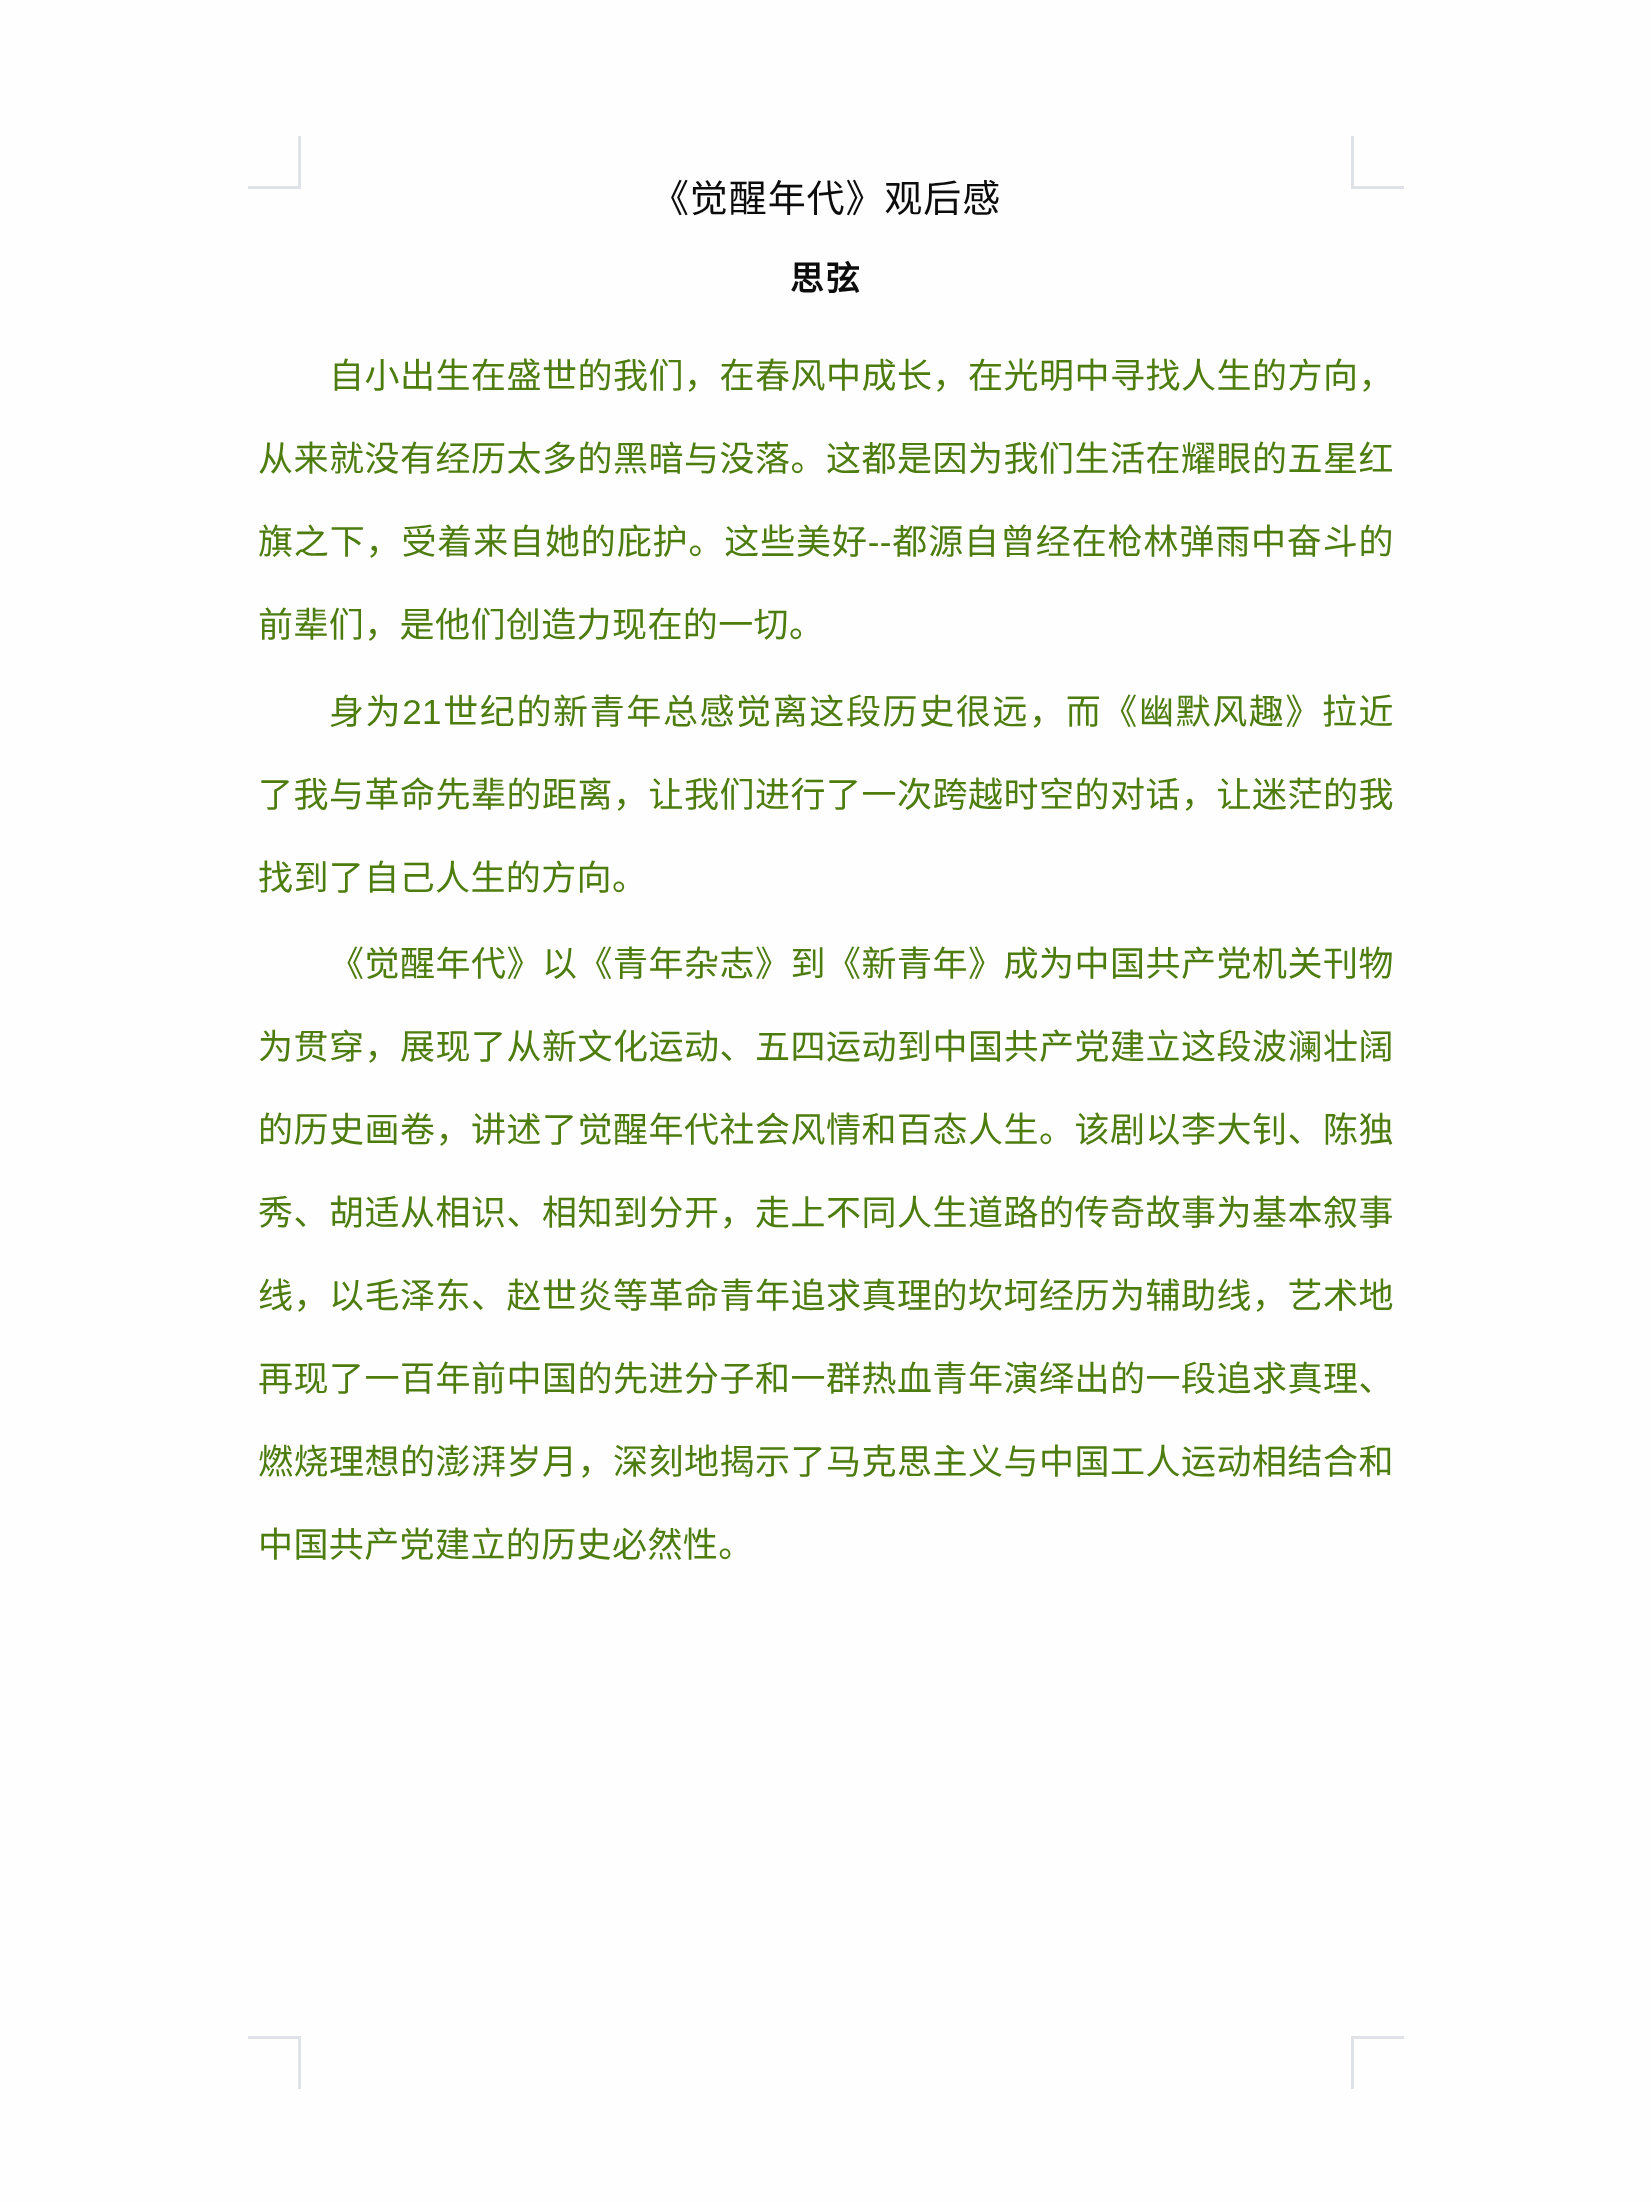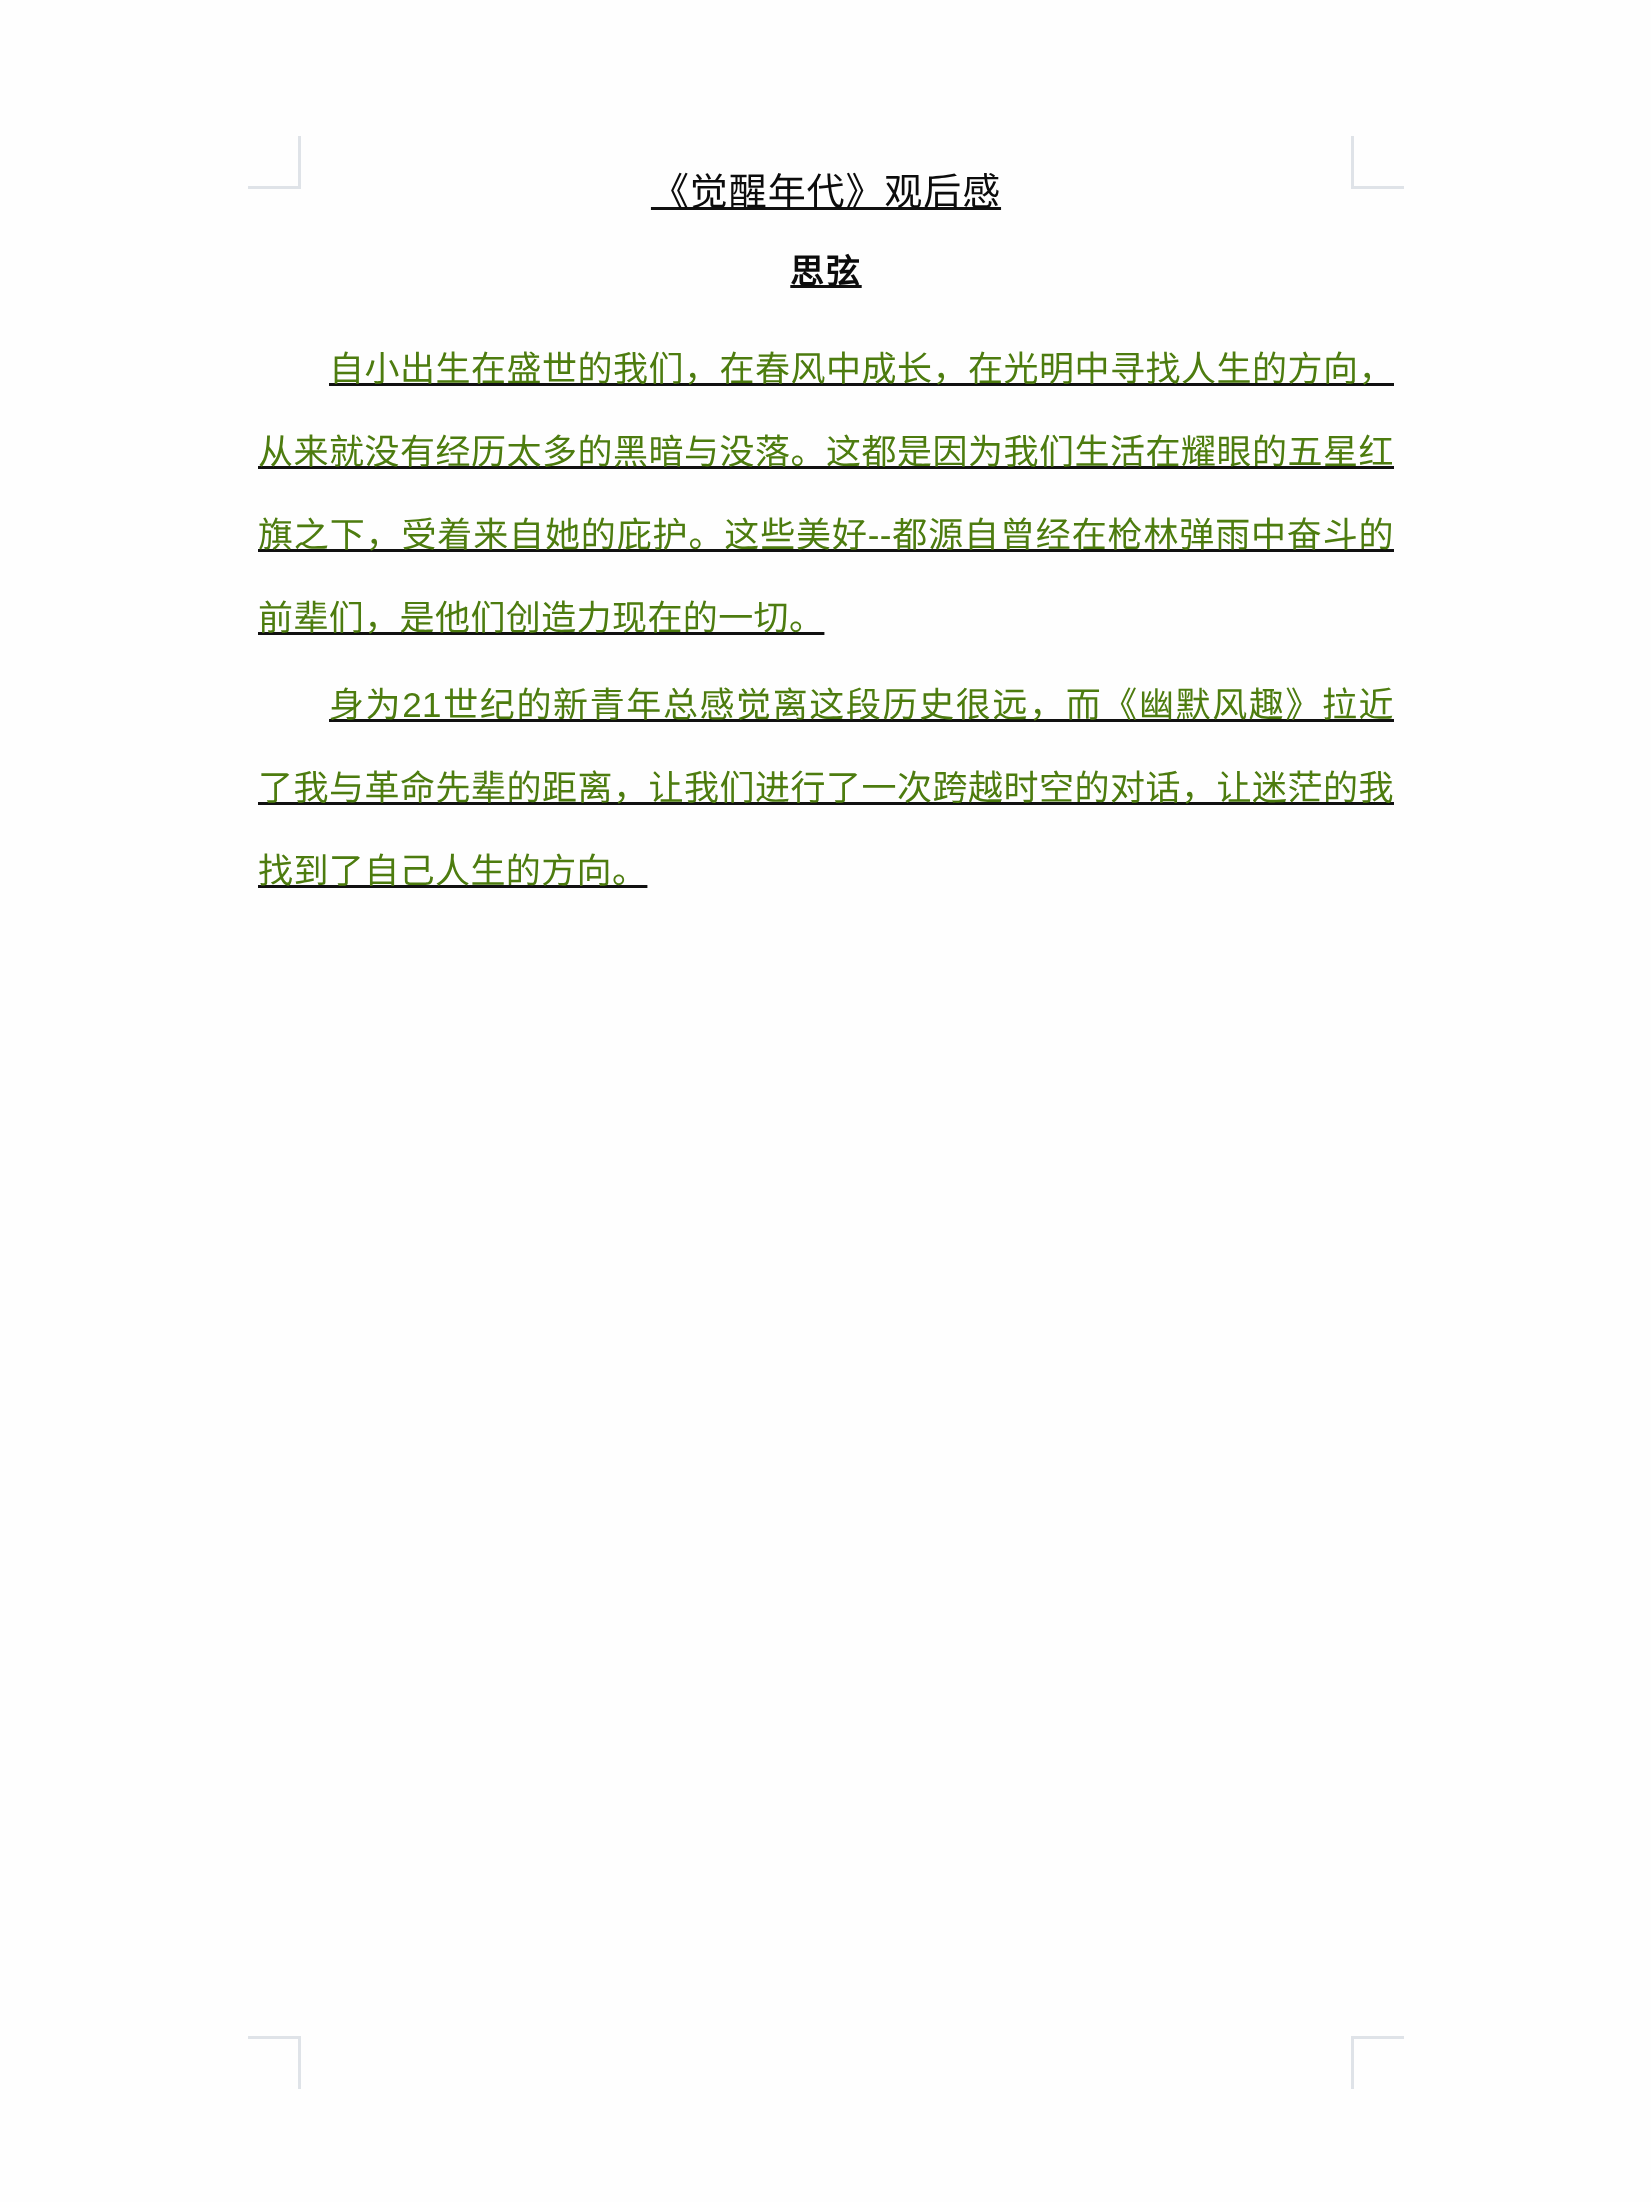--- a/index.html
+++ b/index.html
@@ -55,23 +55,22 @@
   .crop-bl::after  { right: 0; bottom: 0; }
 
   .crop-br { right: 248px; bottom: 114px; }
   .crop-br::before { right: 0; top: 0; }
   .crop-br::after  { left: 0; bottom: 0; }
 
   
   .content {
     position: absolute;
     left: 258px;
-    top: 167px;
+    top: 174px;
     width: 1136px;
-    text-decoration: underline;
   }
 
   .doc-title {
     text-align: center;
     font-size: 38px;
     line-height: 1.35;
     font-weight: 400;
     letter-spacing: 0.9px;
     margin: 0 0 31px 0;
     color: #0c0c0c;
@@ -113,17 +112,18 @@
   <div class="content">
 
     <h1 class="doc-title">《觉醒年代》观后感</h1>
 
     <div class="doc-author">思弦</div>
 
     <p class="para">自小出生在盛世的我们，在春风中成长，在光明中寻找人生的方向，从来就没有经历太多的黑暗与没落。这都是因为我们生活在耀眼的五星红旗之下，受着来自她的庇护。这些美好--都源自曾经在枪林弹雨中奋斗的前辈们，是他们创造力现在的一切。</p>
 
     <p class="para">身为21世纪的新青年总感觉离这段历史很远，而《幽默风趣》拉近了我与革命先辈的距离，让我们进行了一次跨越时空的对话，让迷茫的我找到了自己人生的方向。</p>
 
+    <p class="para">《觉醒年代》以《青年杂志》到《新青年》成为中国共产党机关刊物为贯穿，展现了从新文化运动、五四运动到中国共产党建立这段波澜壮阔的历史画卷，讲述了觉醒年代社会风情和百态人生。该剧以李大钊、陈独秀、胡适从相识、相知到分开，走上不同人生道路的传奇故事为基本叙事线，以毛泽东、赵世炎等革命青年追求真理的坎坷经历为辅助线，艺术地再现了一百年前中国的先进分子和一群热血青年演绎出的一段追求真理、燃烧理想的澎湃岁月，深刻地揭示了马克思主义与中国工人运动相结合和中国共产党建立的历史必然性。</p>
 
 
   </div>
 </div>
 
 
 </body></html>

